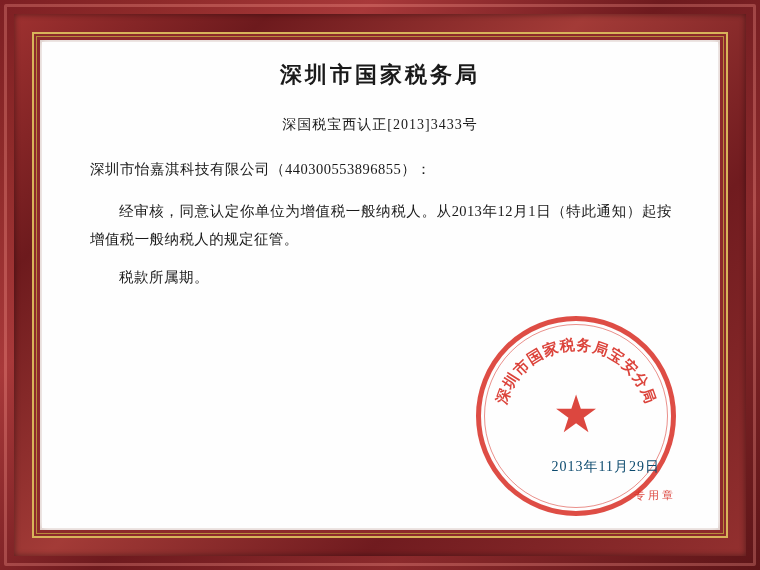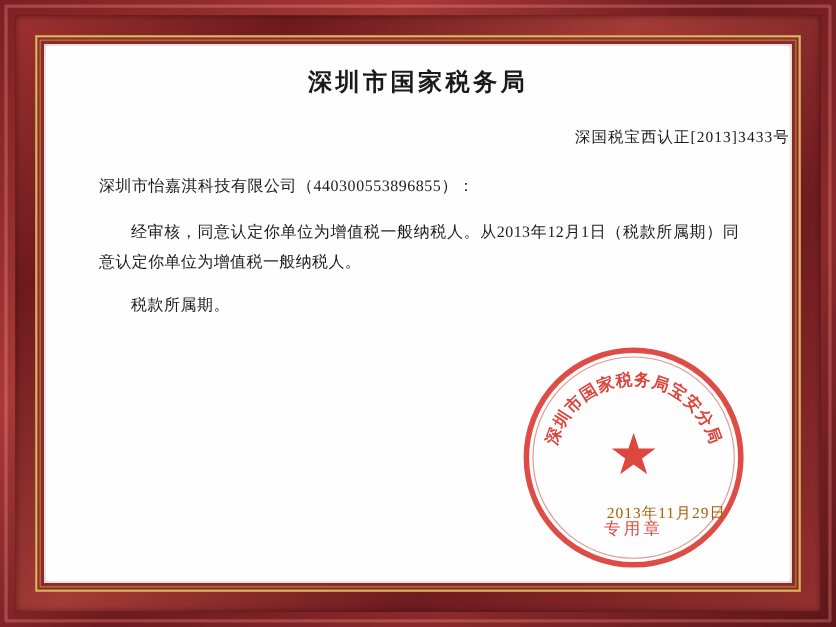--- a/index.html
+++ b/index.html
@@ -88,21 +88,21 @@
     text-align: center;
     font-size: 22px;
     font-weight: bold;
     letter-spacing: 3px;
     color: #1a1a1a;
     font-family: "DejaVu Serif", "Liberation Serif", serif;
   }
   .doc-number {
     margin: 0;
     padding-top: 26px;
-    text-align: right;
+    text-align: center;
     font-size: 14px;
     color: #1a1a1a;
     letter-spacing: 1px;
   }
 
   .addressee {
     margin: 0;
     padding: 26px 16px 0 48px;
     font-size: 14.5px;
     color: #1a1a1a;
@@ -126,21 +126,21 @@
     text-indent: 29px;
     letter-spacing: 0.5px;
   }
 
   
   .date-line {
     position: absolute;
     right: 58px;
     bottom: 52px;
     font-size: 14px;
-    color: #a16207;
+    color: #0c4a6e;
     letter-spacing: 1px;
   }
 
   
   .seal {
     position: absolute;
     right: 42px;
     bottom: 12px;
     width: 200px;
     height: 200px;
@@ -174,24 +174,24 @@
     opacity: 0.9;
   }
   .seal-text-arc {
     position: absolute;
     left: 0; top: 0;
     width: 200px; height: 200px;
   }
   .seal-bottom-text {
     position: absolute;
     left: 0;
-    bottom: 26px;
+    bottom: 13px;
     width: 200px;
-    text-align: center;
-    font-size: 15px;
+    text-align: right;
+    font-size: 11px;
     letter-spacing: 3px;
     color: #d9342b;
     opacity: 0.9;
   }
   .seal svg text {
     fill: #d9342b;
     opacity: 0.92;
     font-family: "DejaVu Serif", "Liberation Serif", serif;
     font-size: 15px;
     font-weight: bold;
@@ -210,21 +210,21 @@
 
   <div class="paper">
 
     <h1 class="cert-title">深圳市国家税务局</h1>
 
 
     <p class="doc-number">深国税宝西认正[2013]3433号</p>
 
     <p class="addressee">深圳市怡嘉淇科技有限公司（440300553896855）：</p>
 
-    <p class="body-para">经审核，同意认定你单位为增值税一般纳税人。从2013年12月1日（税款所属期）同意认定你单位为增值税一般纳税人。</p>
+    <p class="body-para">经审核，同意认定你单位为增值税一般纳税人。从2013年12月1日（特此通知）起按增值税一般纳税人的规定征管。</p>
 
     <p class="closing">税款所属期。</p>
 
     <div class="seal">
       <div class="seal-ring"></div>
       <div class="seal-ring-inner"></div>
       <svg class="seal-text-arc" viewBox="0 0 200 200">
         <defs>
           <path id="arcpath" d="M 28,106 A 72,72 0 0 1 172,106" fill="none"></path>
         </defs>

